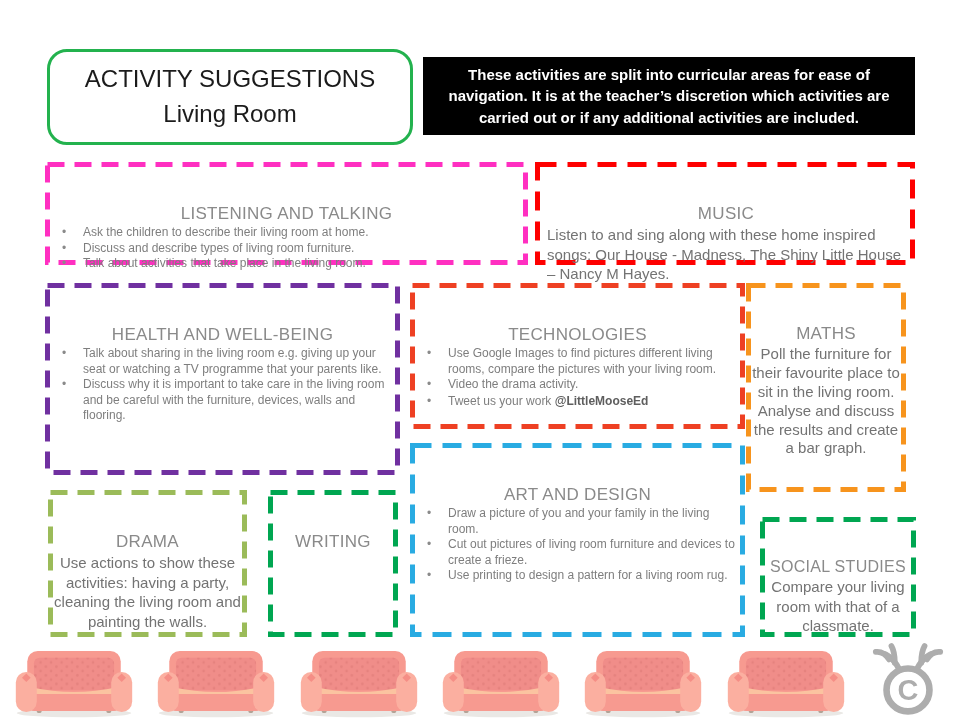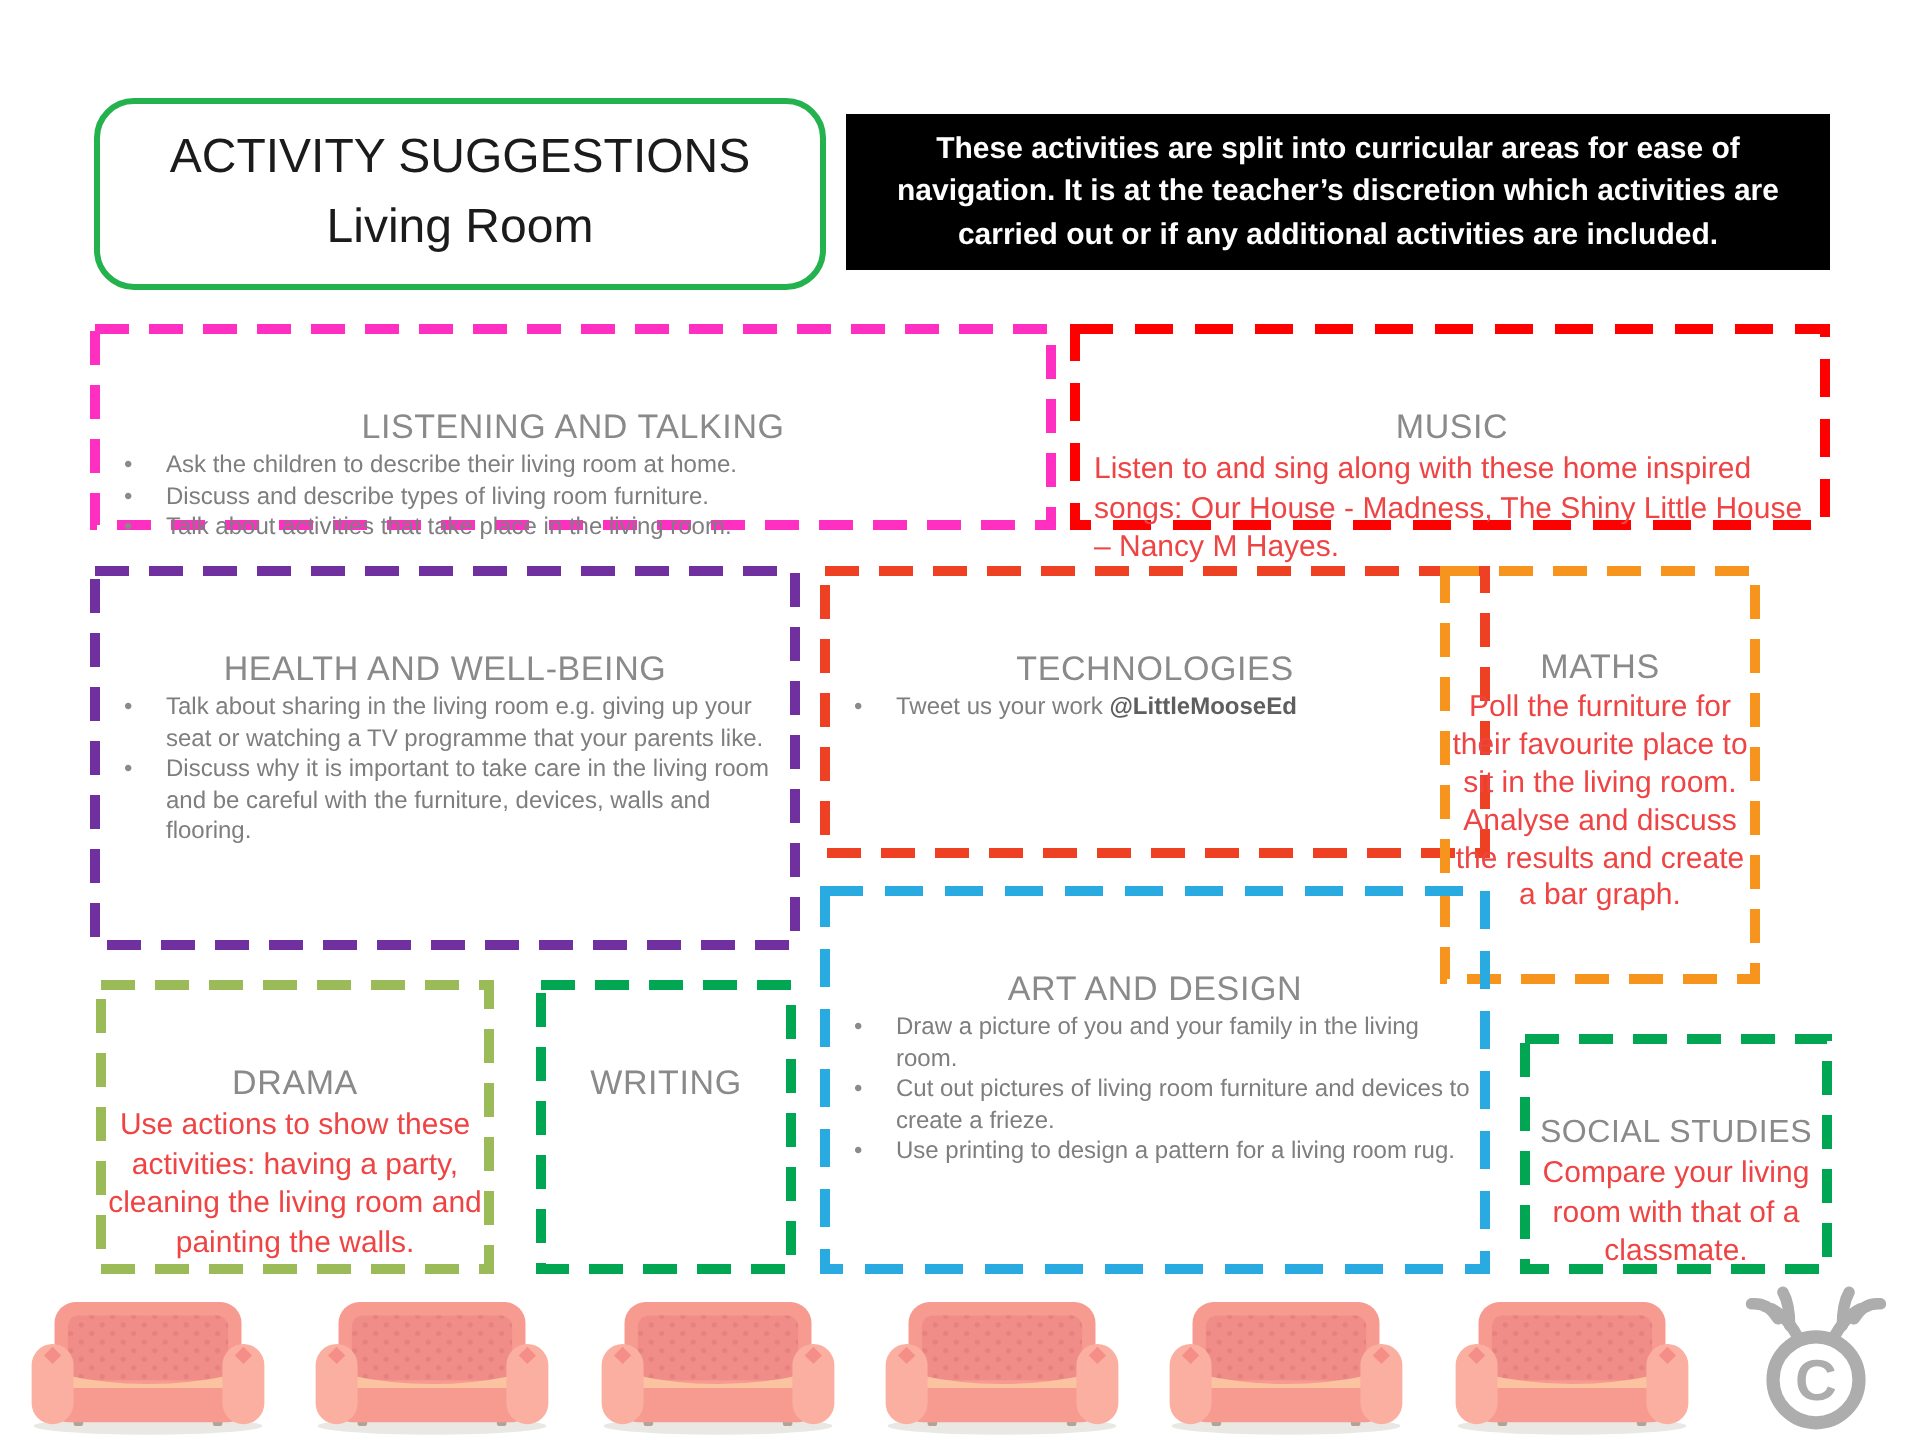--- a/index.html
+++ b/index.html
@@ -34,31 +34,31 @@
   .heading {
     margin:1px 0 1px; text-align:center; font-weight:400;
     font-size:17px; color:#8A8A8A; letter-spacing:0.3px;
   }
   ul.bullets { margin:1px 0 0; padding:0; }
   ul.bullets li {
     list-style:none; position:relative; padding-left:31px;
     font-size:12px; line-height:1.3; color:#7E7E7E;
   }
   ul.bullets li::before { content:"\2022"; position:absolute; left:10px; top:0; color:#8A8A8A; }
-  .para { margin:1px 0 0; font-size:15px; line-height:1.3; color:#ef4444; }
+  .para { margin:1px 0 0; font-size:15px; line-height:1.3; color:#737373; }
   .center { text-align:center; }
   .tight { line-height:1.26; }
   .bold-handle { font-weight:bold; color:#5E5E5E; }
 
   
   .listening-box { left:45px;  top:162px; width:483px; height:103px; }
   .music-box     { left:535px; top:162px; width:380px; height:103px; }
   .health-box    { left:45px;  top:283px; width:355px; height:192px; }
   .tech-box      { left:410px; top:283px; width:335px; height:146px; }
-  .maths-box     { left:720px; top:283px; width:160px; height:209px; }
+  .maths-box     { left:746px; top:283px; width:160px; height:209px; }
   .art-box       { left:410px; top:443px; width:335px; height:194px; }
   .drama-box     { left:48px;  top:490px; width:199px; height:147px; }
   .writing-box   { left:268px; top:490px; width:130px; height:147px; }
   .social-box    { left:760px; top:517px; width:156px; height:120px; }
 
   
   .footer {
     position:absolute; left:12px; right:10px; top:644px; height:74px;
     display:flex; justify-content:space-between; align-items:flex-end;
   }
@@ -141,20 +141,25 @@
     </div>
   </div>
 
   <div class="box tech-box">
     <svg class="dash" width="335" height="146">
       <rect x="2.5" y="2.5" width="330" height="141" fill="none" stroke-width="5" stroke-dasharray="17 10" stroke="#EE4023"></rect>
     </svg>
     <div class="content">
       <h2 class="heading">TECHNOLOGIES</h2>
       <ul class="bullets">
+
+      <li>Use Google Images to find pictures different living rooms, compare the pictures with your living room.</li>
+          <li>Video the drama activity.</li>
+        </ul>
+      <ul class="bullets">
         <li><span>Tweet us your work </span><span class="bold-handle">@LittleMooseEd</span></li>
       </ul>
     </div>
   </div>
 
   <div class="box maths-box">
     <svg class="dash" width="160" height="209">
       <rect x="2.5" y="2.5" width="155" height="204" fill="none" stroke-width="5" stroke-dasharray="17 10" stroke="#F7941D"></rect>
     </svg>
     <div class="content" style="padding:4px 6px;">

